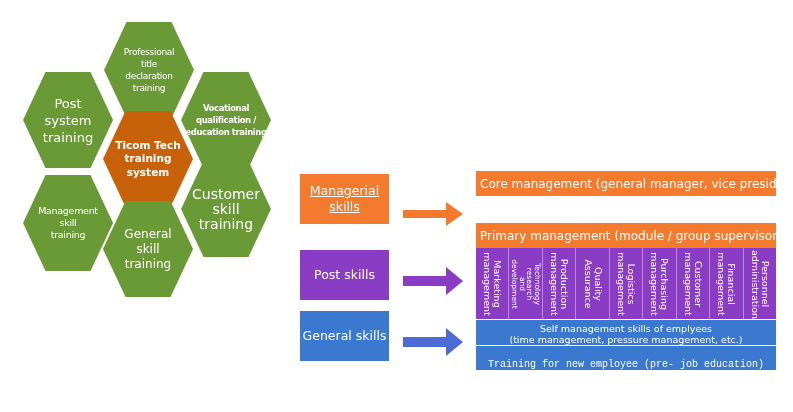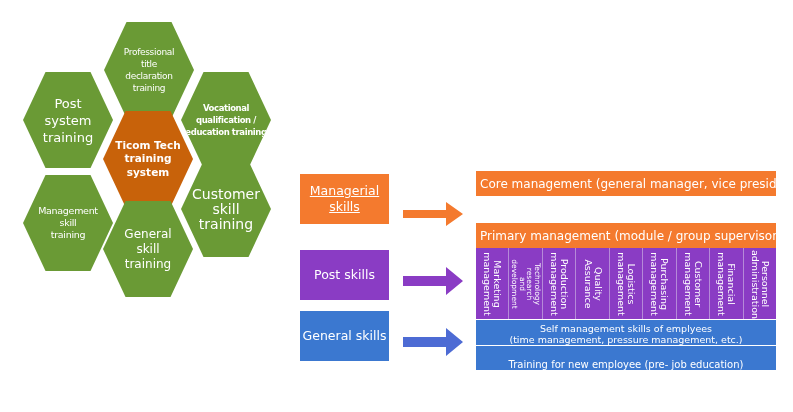--- a/index.html
+++ b/index.html
@@ -144,16 +144,16 @@
     <div class="col">
         <div class="vt">Personnel
 administration</div>
       </div>
   </div>
 
   <div class="row blue" style="top:149px; height:25px;">
     <span>Self management skills of emplyees
 (time management, pressure management, etc.)</span>
   </div>
-  <div class="row blue" style="top:175px; height:24px; font-size:10px;">
+  <div class="row blue" style="top:175px; height:24px; font-size:10px;font-family:Liberation Mono, monospace;">
     <span>Training for new employee (pre- job education)</span>
   </div>
 </div>
 
 </body></html>

